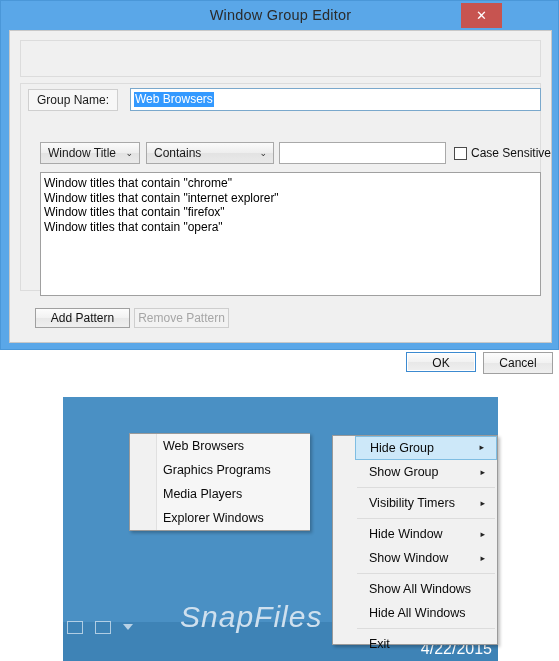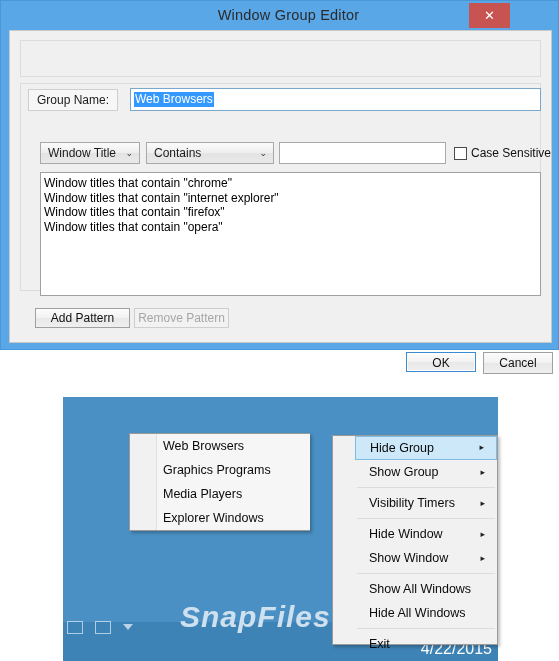--- a/index.html
+++ b/index.html
@@ -25,21 +25,20 @@
     background: #5aa7e8;
     box-sizing: border-box;
     border: 1px solid #4a97d8;
   }
   #title-bar {
     position: absolute;
     left: 0; top: 0;
     width: 507px;
     height: 29px;
     background: #5aa7e8;
-    margin-left: 8px;
   }
   #title-text {
     position: absolute;
     left: 0; top: 0;
     width: 559px;
     height: 29px;
     line-height: 29px;
     text-align: center;
     font-size: 14.5px;
     color: #2b2b2b;
@@ -276,21 +275,21 @@
     left: 473px;
     top: 321px;
     width: 70px;
     height: 22px;
     line-height: 20px;
   }
 
   .watermark {
     position: absolute;
     color: #dfe9f2;
-    font-weight: bold;
+    font-weight: normal;
     font-style: italic;
     pointer-events: none;
     user-select: none;
     white-space: nowrap;
     text-align: right;
   }
   #watermark-dialog {
     left: 60px;
     top: 186px;
     font-size: 30px;

